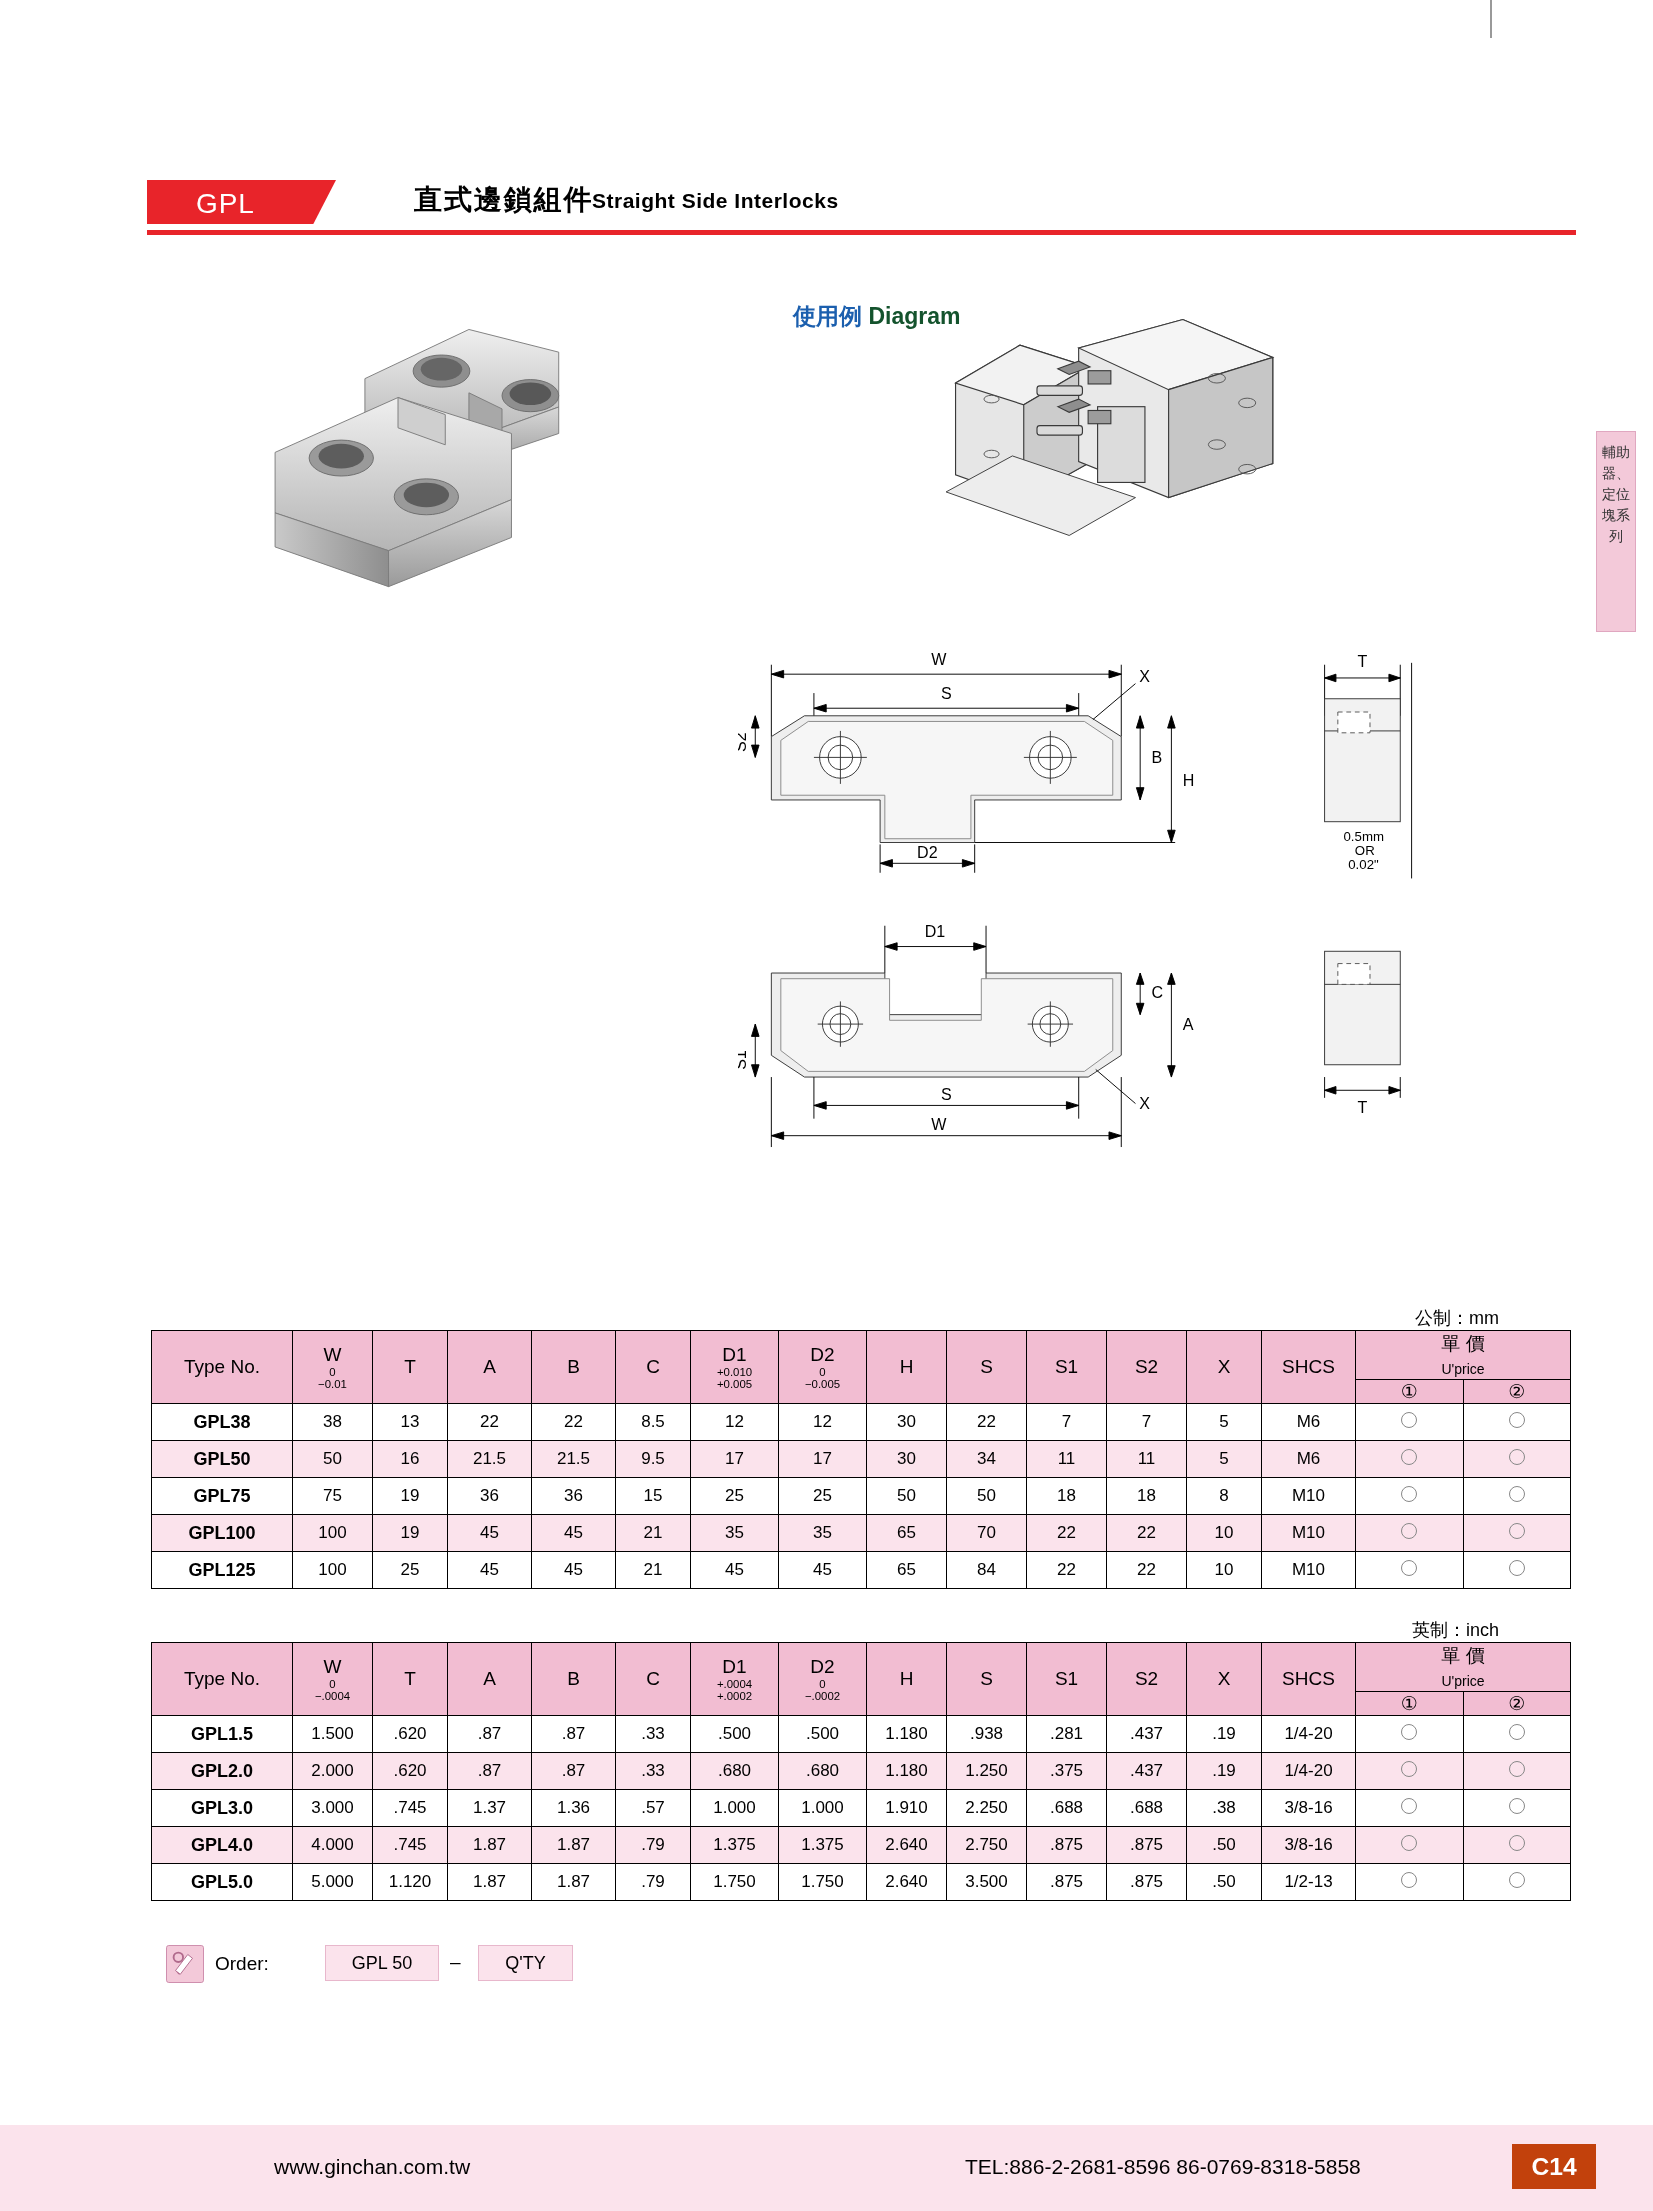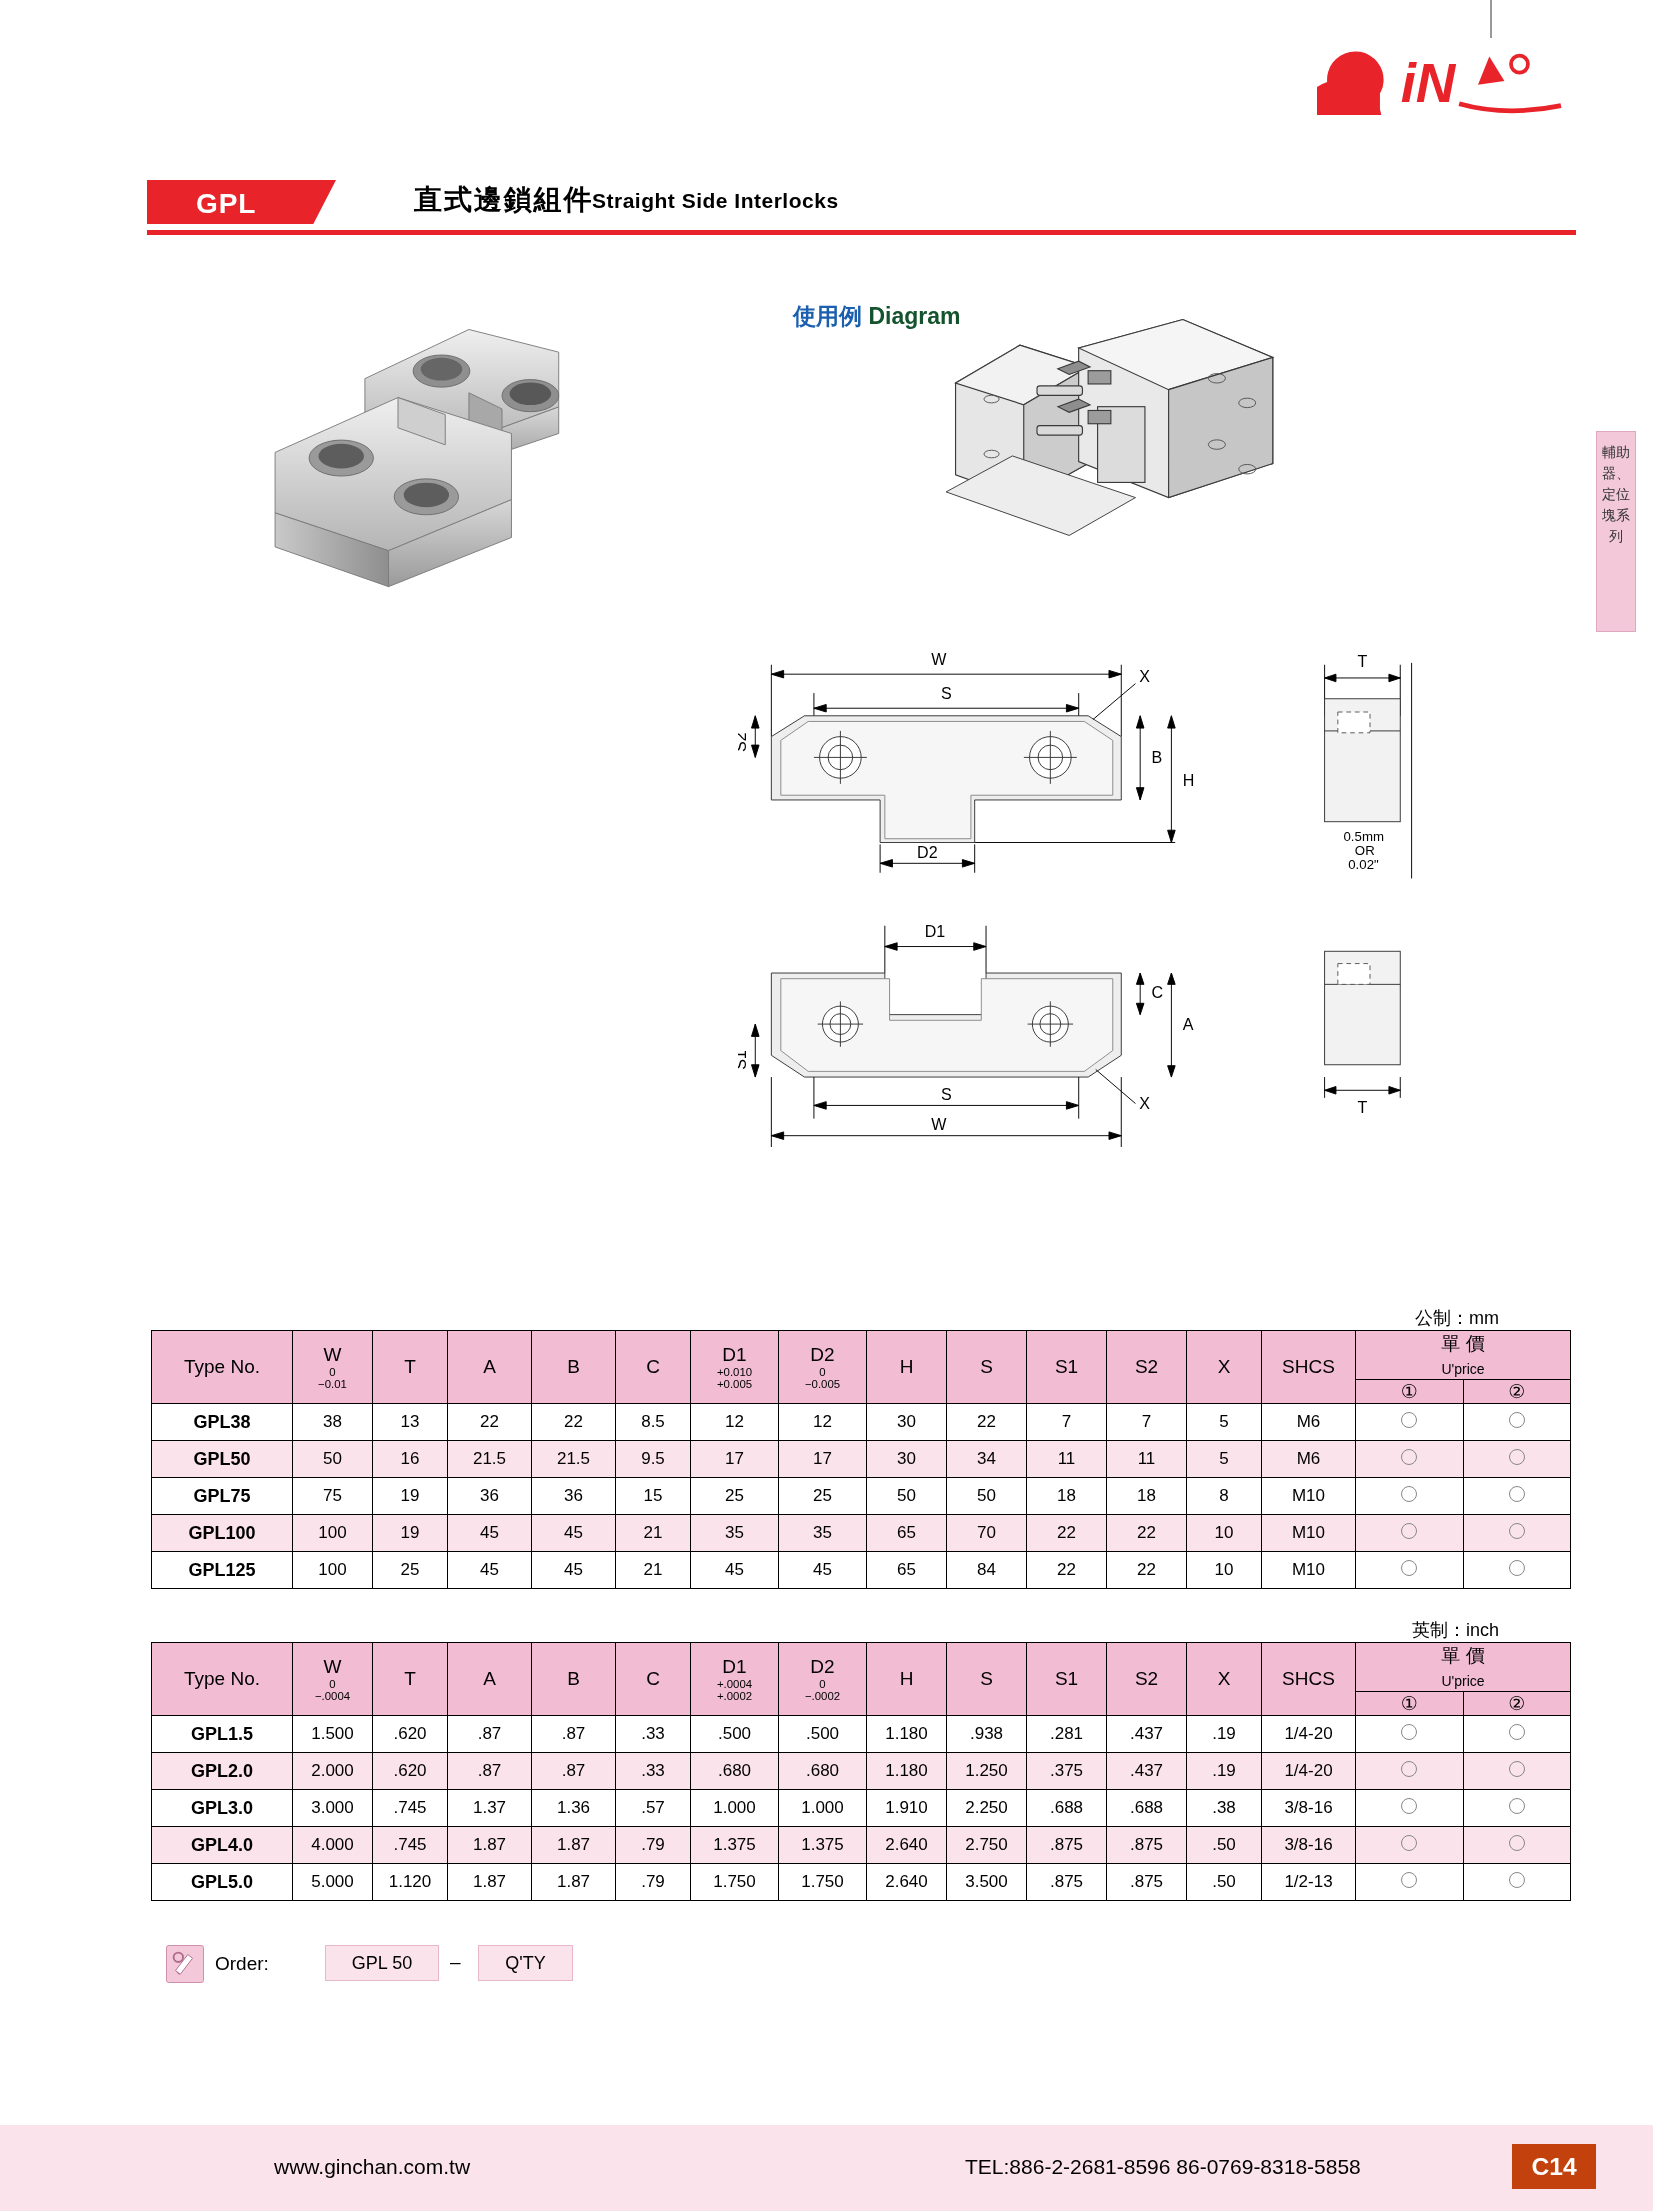--- a/index.html
+++ b/index.html
@@ -19,21 +19,21 @@
   
   .hdr{position:absolute; left:147px; top:180px; width:1429px; height:47px;}
   .hdr-tag{
     position:absolute; left:0; top:0; width:189px; height:44px;
     background:#e8242a;
     -webkit-clip-path:polygon(0 0,100% 0,88% 100%,0 100%);
     clip-path:polygon(0 0,100% 0,88% 100%,0 100%);
   }
   .hdr-tag span{
     position:absolute; left:49px; top:7.6px;
-    color:#fff; font-size:28px; font-weight:bold; letter-spacing:0.9px;
+    color:#fff; font-size:28px; font-weight:normal; letter-spacing:0.9px;
   }
   .hdr-cn{position:absolute; left:267px; top:0.9px; font-size:28px; font-weight:bold; letter-spacing:1.9px;}
   .hdr-en{position:absolute; left:445px; top:8.5px; font-size:21px; font-weight:bold; letter-spacing:0.5px;}
   .hdr-rule{position:absolute; left:147px; top:230px; width:1429px; height:4.7px; background:#e8242a;}
 
   
   .sidetab{
     position:absolute; right:17px; top:431px; width:38px; height:199px;
     background:#f3c9d9; border:0.9px solid #e0a7c0;
   }
@@ -117,31 +117,20 @@
   }
   .crop{position:absolute; right:161px; top:0; width:1.9px; height:38px; background:#999;}
 </style>
 </head>
 <body>
 
 <div class="page">
 
   <div class="crop"></div>
 
-  <div class="logo">
-    <svg width="256" height="66" viewBox="0 0 270 70">
-      <g>
-        <path d="M10 35 A30 30 0 1 1 52 60 L52 42 L34 42 L34 30 L66 30 L66 64 A44 44 0 1 1 10 35 Z" fill="#e8242a"></path>
-        <text x="88" y="56" font-family="Liberation Sans, sans-serif" font-size="58" font-weight="bold" font-style="italic" fill="#e8242a">iN</text>
-        <path d="M182 8 l16 26 -28 4 z" fill="#e8242a"></path>
-        <circle cx="214" cy="16" r="9" fill="none" stroke="#e8242a" stroke-width="4"></circle>
-        <path d="M150 58 q50 14 108 2" fill="none" stroke="#e8242a" stroke-width="5"></path>
-      </g>
-    </svg>
-  </div>
 
   <div class="hdr">
     <div class="hdr-tag">
       <span>GPL</span>
     </div>
     <div class="hdr-cn">直式邊鎖組件</div>
     <div class="hdr-en">Straight  Side Interlocks</div>
   </div>
   <div class="hdr-rule"></div>
 

